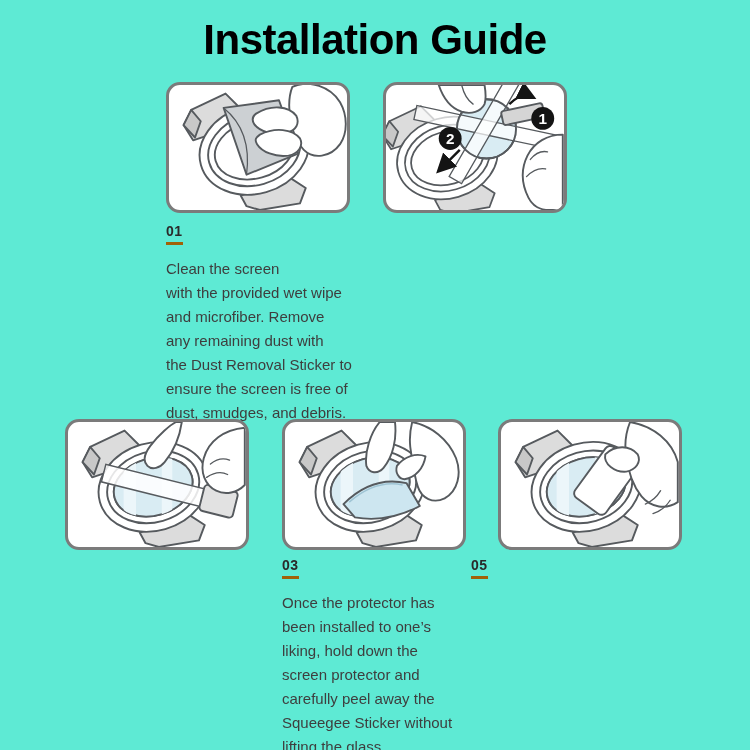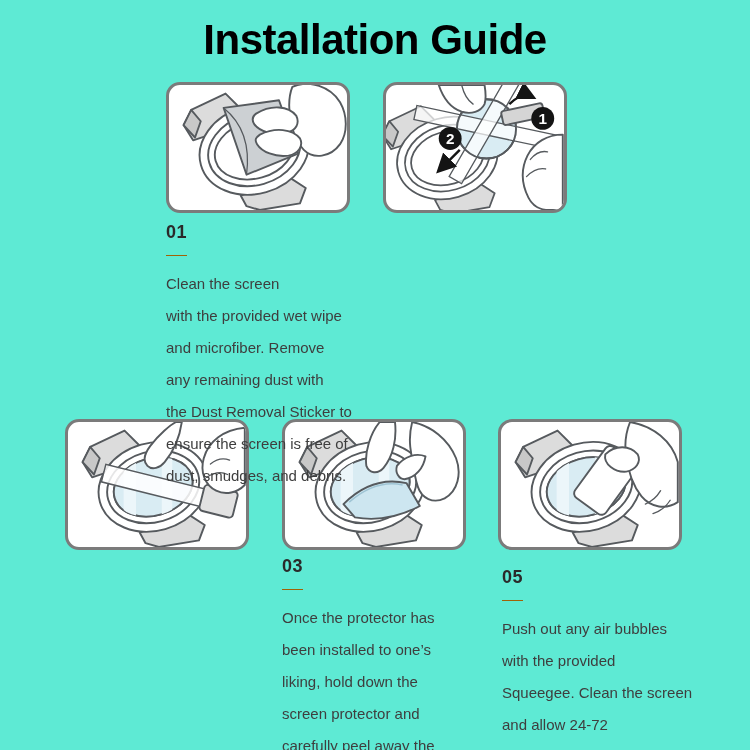--- a/index.html
+++ b/index.html
@@ -19,27 +19,27 @@
   #p1 { left:166px; top:82px; }
   #p2 { left:383px; top:82px; }
   #p3 { left:65px;  top:419px; }
   #p4 { left:282px; top:419px; }
   #p5 { left:498px; top:419px; }
   .step { position:absolute; }
   #s1 { left:166px; top:222px; width:212px; }
   #s2 { left:383px; top:222px; width:212px; }
   #s3 { left:65px;  top:556px; width:216px; }
   #s4 { left:282px; top:556px; width:216px; }
-  #s5 { left:502px; top:556px; width:224px;margin-top:11px; }
+  #s5 { left:471px; top:556px; width:224px; }
   .step-num {
-    display:inline-block; font-size:18px; font-weight:700; color:#2a2a2a;
-    padding-bottom:12px; border-bottom:1px solid #a16207; letter-spacing:0.5px;
+    display:inline-block; font-size:14px; font-weight:700; color:#2a2a2a;
+    padding-bottom:3px; border-bottom:3px solid #a16207; letter-spacing:0.5px;
   }
   .step-text {
-    margin-top:12px; font-size:15px; line-height:32px; color:#3e3e3e;
+    margin-top:12px; font-size:15px; line-height:24px; color:#3e3e3e;
     white-space:pre-line;
   }
   svg text.badge-num {
     font-family:"Liberation Sans", sans-serif; font-size:16px; font-weight:700; fill:#ffffff;
   }
 </style>
 </head>
 <body>
 
 <div class="page">
@@ -182,21 +182,15 @@
     <div class="step-text">Once the protector has
 been installed to one’s
 liking, hold down the
 screen protector and
 carefully peel away the
 Squeegee Sticker without
 lifting the glass.</div>
   </div>
   <div class="step" id="s5">
     <span class="step-num">05</span>
-    <div class="step-text">Push out any air bubbles
-with the provided
-Squeegee. Clean the screen
-and allow 24-72
-hours for all air to disperse
-naturally.</div>
   </div>
 
 </div>
 
 </body></html>

